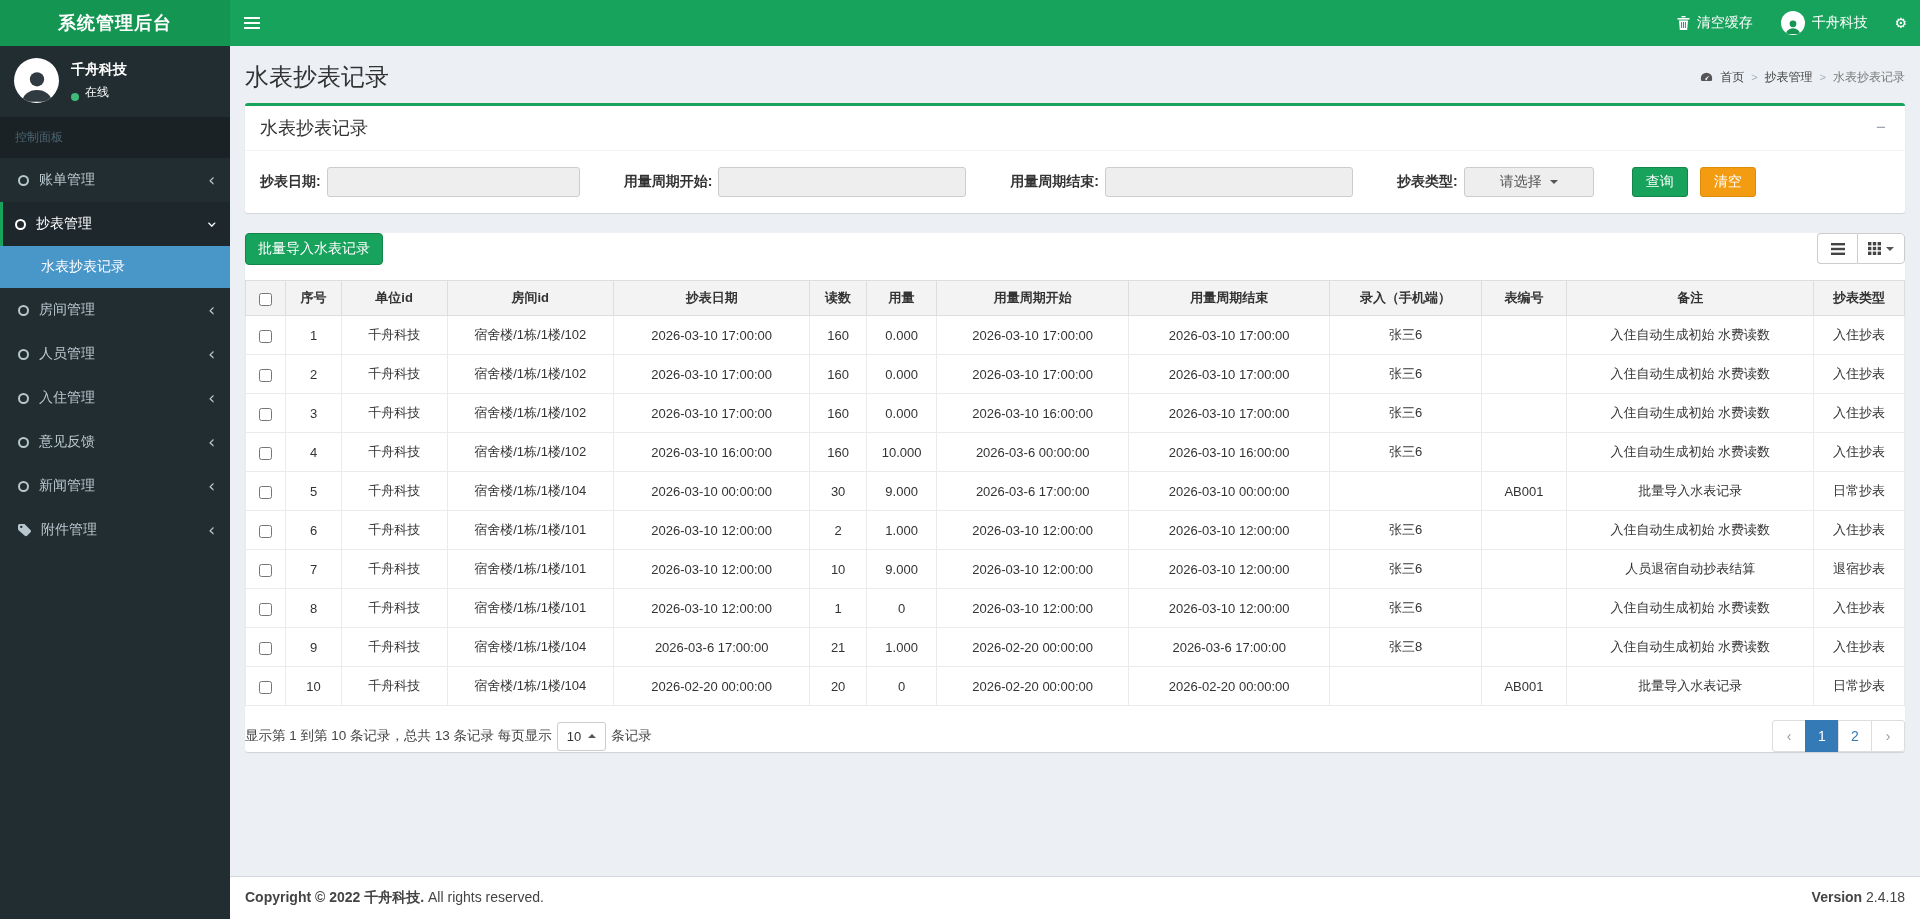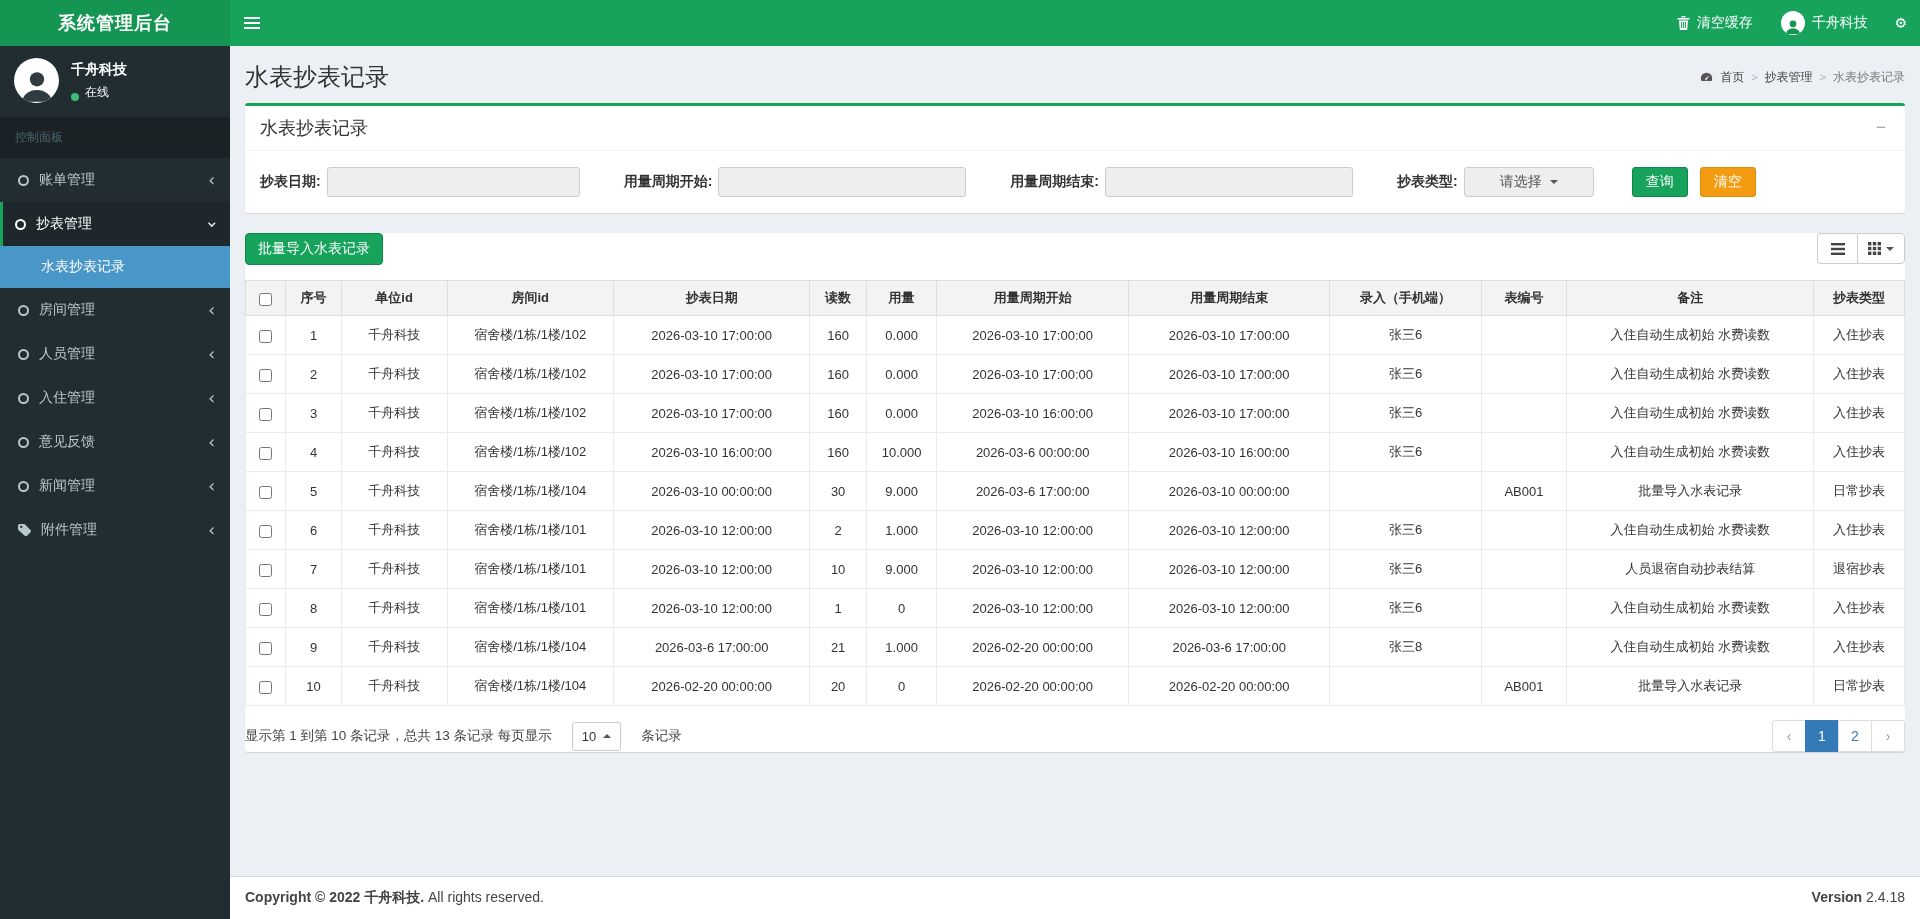--- a/index.html
+++ b/index.html
@@ -87,21 +87,21 @@
   table.records th { background:#f3f3f3; border:1px solid #ddd; padding:8px 4px; font-weight:bold; text-align:center; color:#333; }
   table.records td { border:1px solid #ebebeb; padding:10px 4px; text-align:center; color:#333; background:#fff; word-break:break-all; }
   table.records input[type=checkbox] { margin:0; vertical-align:middle; }
   .records th:nth-child(1){width:40px} .records th:nth-child(2){width:55px} .records th:nth-child(3){width:105px}
   .records th:nth-child(4){width:165px} .records th:nth-child(5){width:195px} .records th:nth-child(6){width:56px}
   .records th:nth-child(7){width:70px} .records th:nth-child(8){width:190px} .records th:nth-child(9){width:200px}
   .records th:nth-child(10){width:150px} .records th:nth-child(11){width:85px} .records th:nth-child(12){width:245px}
   .records th:nth-child(13){width:90px}
 
   .table-footer { display:flex; justify-content:space-between; align-items:center; margin-top:14px; }
-  .summary { display:flex; align-items:center; gap:20px; font-size:13.5px; color:#444; }
+  .summary { display:flex; align-items:center; gap:5px; font-size:13.5px; color:#444; }
   .pagesize-btn { border:1px solid #ccc; background:#fff; border-radius:3px; height:29px; padding:0 9px;
                   display:inline-flex; align-items:center; gap:7px; cursor:pointer; font-size:13px; color:#333; }
   .pager { display:flex; list-style:none; }
   .page-btn { min-width:34px; height:32px; padding:0 12px; border:1px solid #ddd; background:#fff; color:#337ab7;
               display:flex; align-items:center; justify-content:center; font-size:14px; cursor:pointer; margin-left:-1px; }
   .page-btn.nav { color:#999; }
   .page-btn.first { border-radius:3px 0 0 3px; margin-left:0; }
   .page-btn.last { border-radius:0 3px 3px 0; }
   .page-btn.active { background:#337ab7; border-color:#337ab7; color:#fff; }
 

